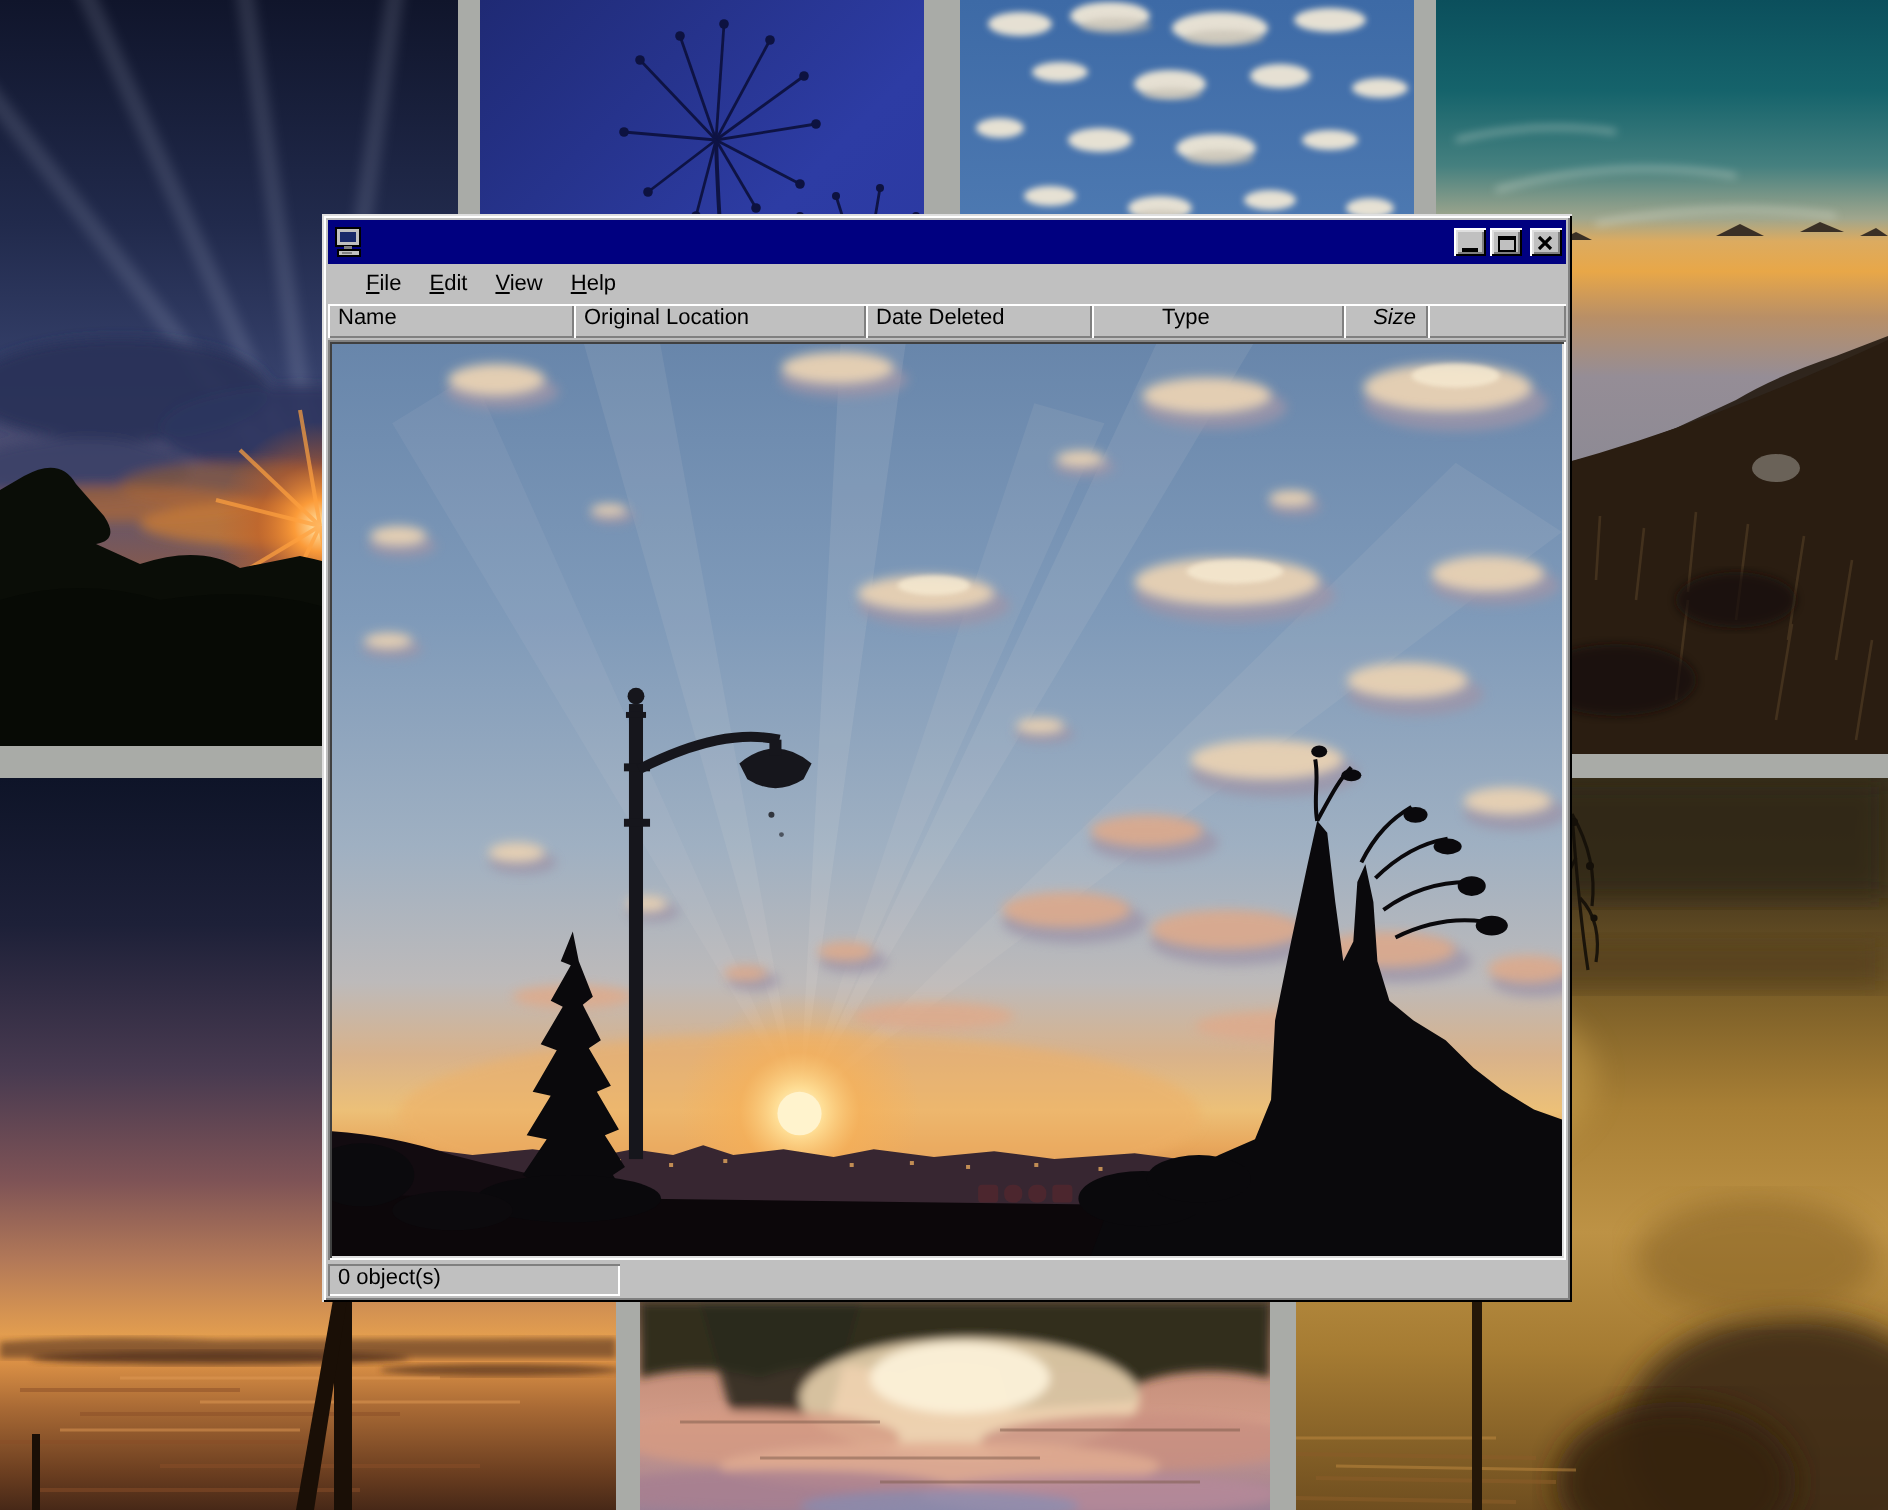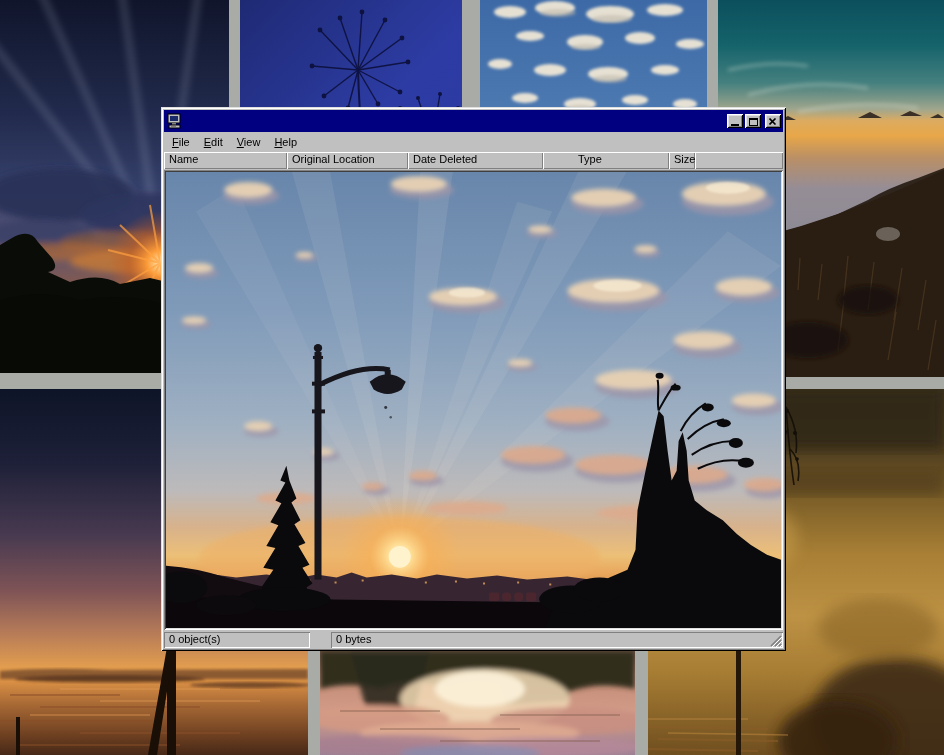--- a/index.html
+++ b/index.html
@@ -30,34 +30,34 @@
     width:16px;height:14px;background:#c0c0c0;position:relative;margin-left:0;
     box-shadow: inset 1px 1px 0 #fff, inset -1px -1px 0 #000,
                 inset 2px 2px 0 #dfdfdf, inset -2px -2px 0 #808080;
     display:flex;align-items:center;justify-content:center;
   }
   .tb-btn.close{margin-left:2px;}
   .glyph-min{width:8px;height:2px;background:#000;margin-top:7px;}
   .glyph-max{width:9px;height:8px;border:1px solid #000;border-top-width:2px;box-sizing:border-box;margin-top:1px;}
   .menubar{
     height:20px;flex:0 0 20px;display:flex;align-items:center;
-    padding-left:1px;background:#c0c0c0;
+    padding-left:12px;background:#c0c0c0;
   }
   .menu-item{font-size:11px;color:#000;padding:2px 7px;}
   .menu-item u{text-decoration:underline;}
   .colheaders{
     height:17px;flex:0 0 17px;display:flex;background:#fde047;margin-bottom:1px;
   }
   .colh{
     box-sizing:border-box;height:17px;font-size:11px;color:#000;
     padding:1px 4px 0 5px;background:#c0c0c0;white-space:nowrap;overflow:hidden;
     box-shadow: inset 1px 1px 0 #fff, inset -1px -1px 0 #808080;
   }
-  .c0{width:123px;} .c1{width:121px;} .c2{width:135px;} .c3{width:126px;padding-left:35px;}
-  .c4{width:26px;text-align:right;padding-right:6px;} .c5{flex:1;}
+  .c0{width:123px;} .c1{width:146px;} .c2{width:113px;} .c3{width:126px;padding-left:35px;}
+  .c4{width:42px;text-align:right;padding-right:6px;font-style:italic;} .c5{flex:1;}
   .content{
     flex:1;position:relative;overflow:hidden;background:#8fa3bd;
     box-shadow: inset 1px 1px 0 #808080, inset -1px -1px 0 #fff,
                 inset 2px 2px 0 #404040, inset -2px -2px 0 #dfdfdf;
     padding:2px;box-sizing:border-box;
   }
   .content svg{display:block;width:100%;height:100%;}
   .statusbar{
     height:16px;flex:0 0 16px;margin-top:2px;display:flex;gap:21px;font-size:11px;color:#000;
   }
@@ -622,30 +622,15 @@
       <path d="M153,215 C182,200 204,196 223,200" stroke="#16161c" stroke-width="5" fill="none"></path>
       <path d="M203,212 Q221,197 239,212 L235,220 Q221,229 207,220 Z" fill="#16161c"></path>
       <rect x="218" y="200" width="6" height="8" fill="#16161c"></rect>
       <circle cx="219" cy="238" r="1.5" fill="#16161c" opacity=".8"></circle>
       <circle cx="224" cy="248" r="1.2" fill="#16161c" opacity=".6"></circle>
     </svg>
   </div>
 
   <div class="statusbar">
     <div class="status-pane sp1">0 object(s)</div>
-    <div class="status-pane sp2">
-      <span>0 bytes</span>
-      <svg class="grip" viewBox="0 0 13 13">
-        <g stroke="#808080" stroke-width="1.6">
-            <line x1="12" y1="2" x2="2" y2="12"></line>
-            <line x1="12" y1="6" x2="6" y2="12"></line>
-            <line x1="12" y1="10" x2="10" y2="12"></line>
-          </g>
-        <g stroke="#fff" stroke-width="1">
-            <line x1="13" y1="3" x2="3" y2="13"></line>
-            <line x1="13" y1="7" x2="7" y2="13"></line>
-            <line x1="13" y1="11" x2="11" y2="13"></line>
-          </g>
-      </svg>
-    </div>
   </div>
 
 </div>
 
 </body></html>

